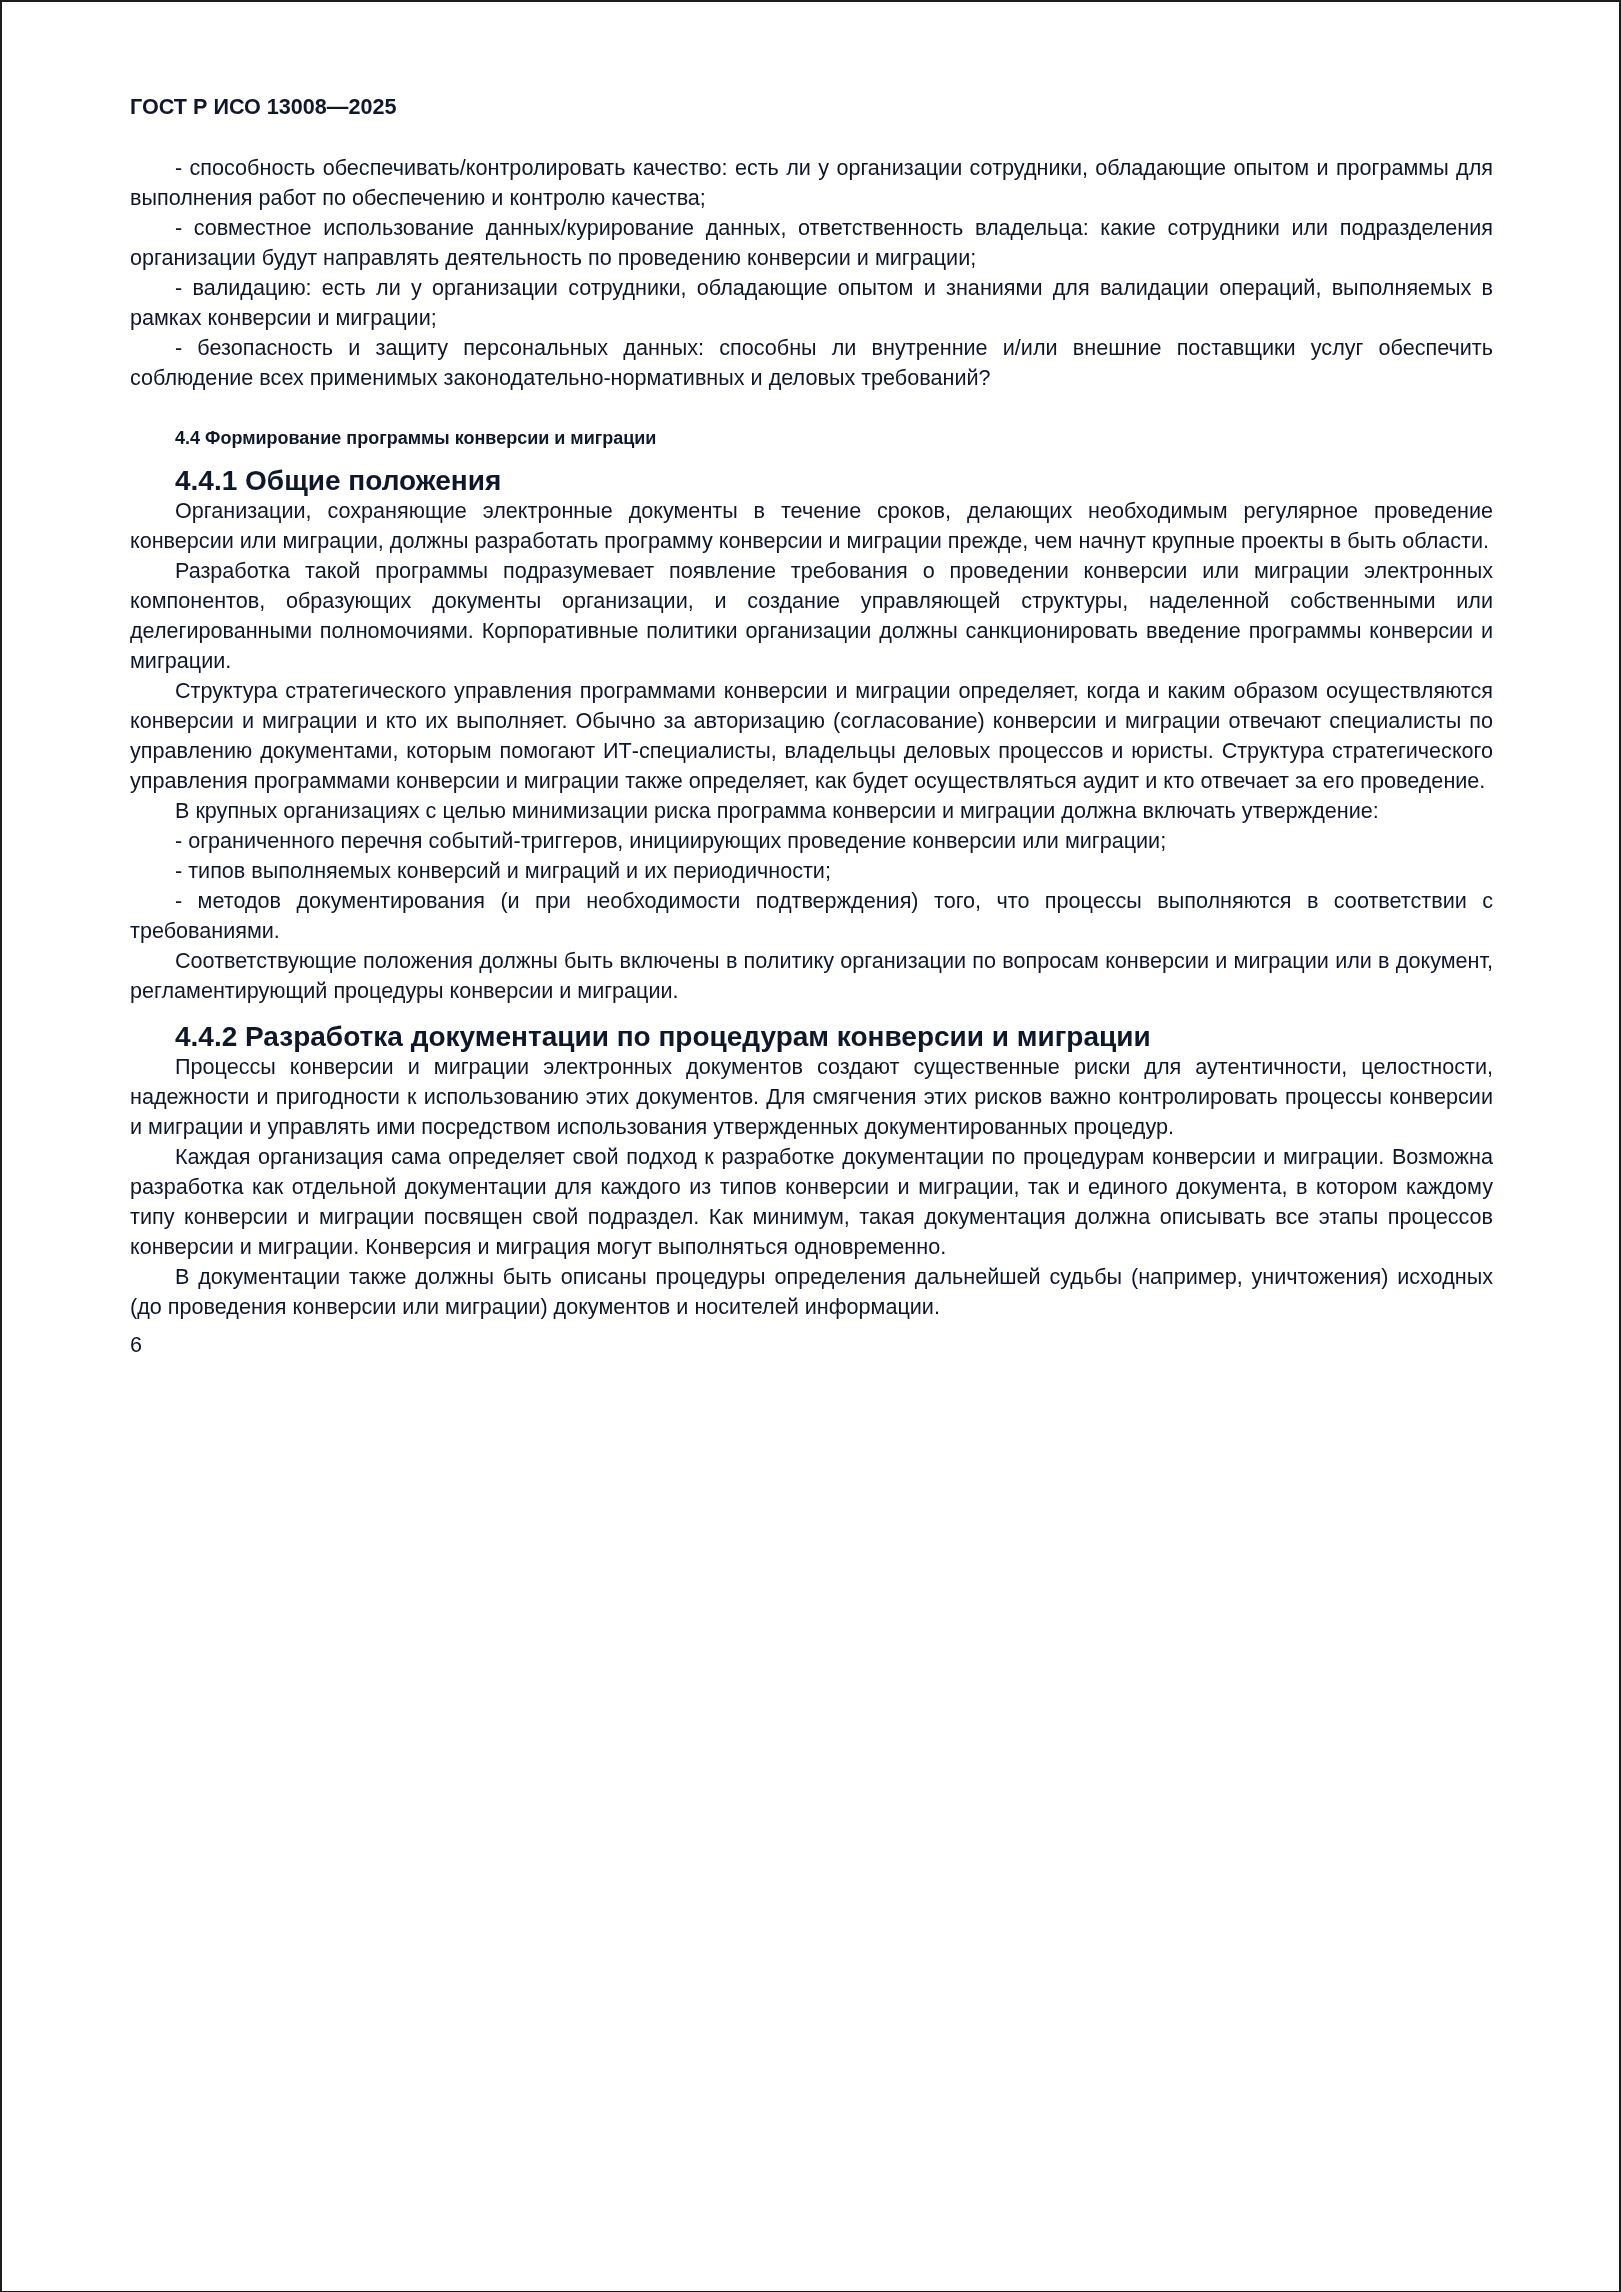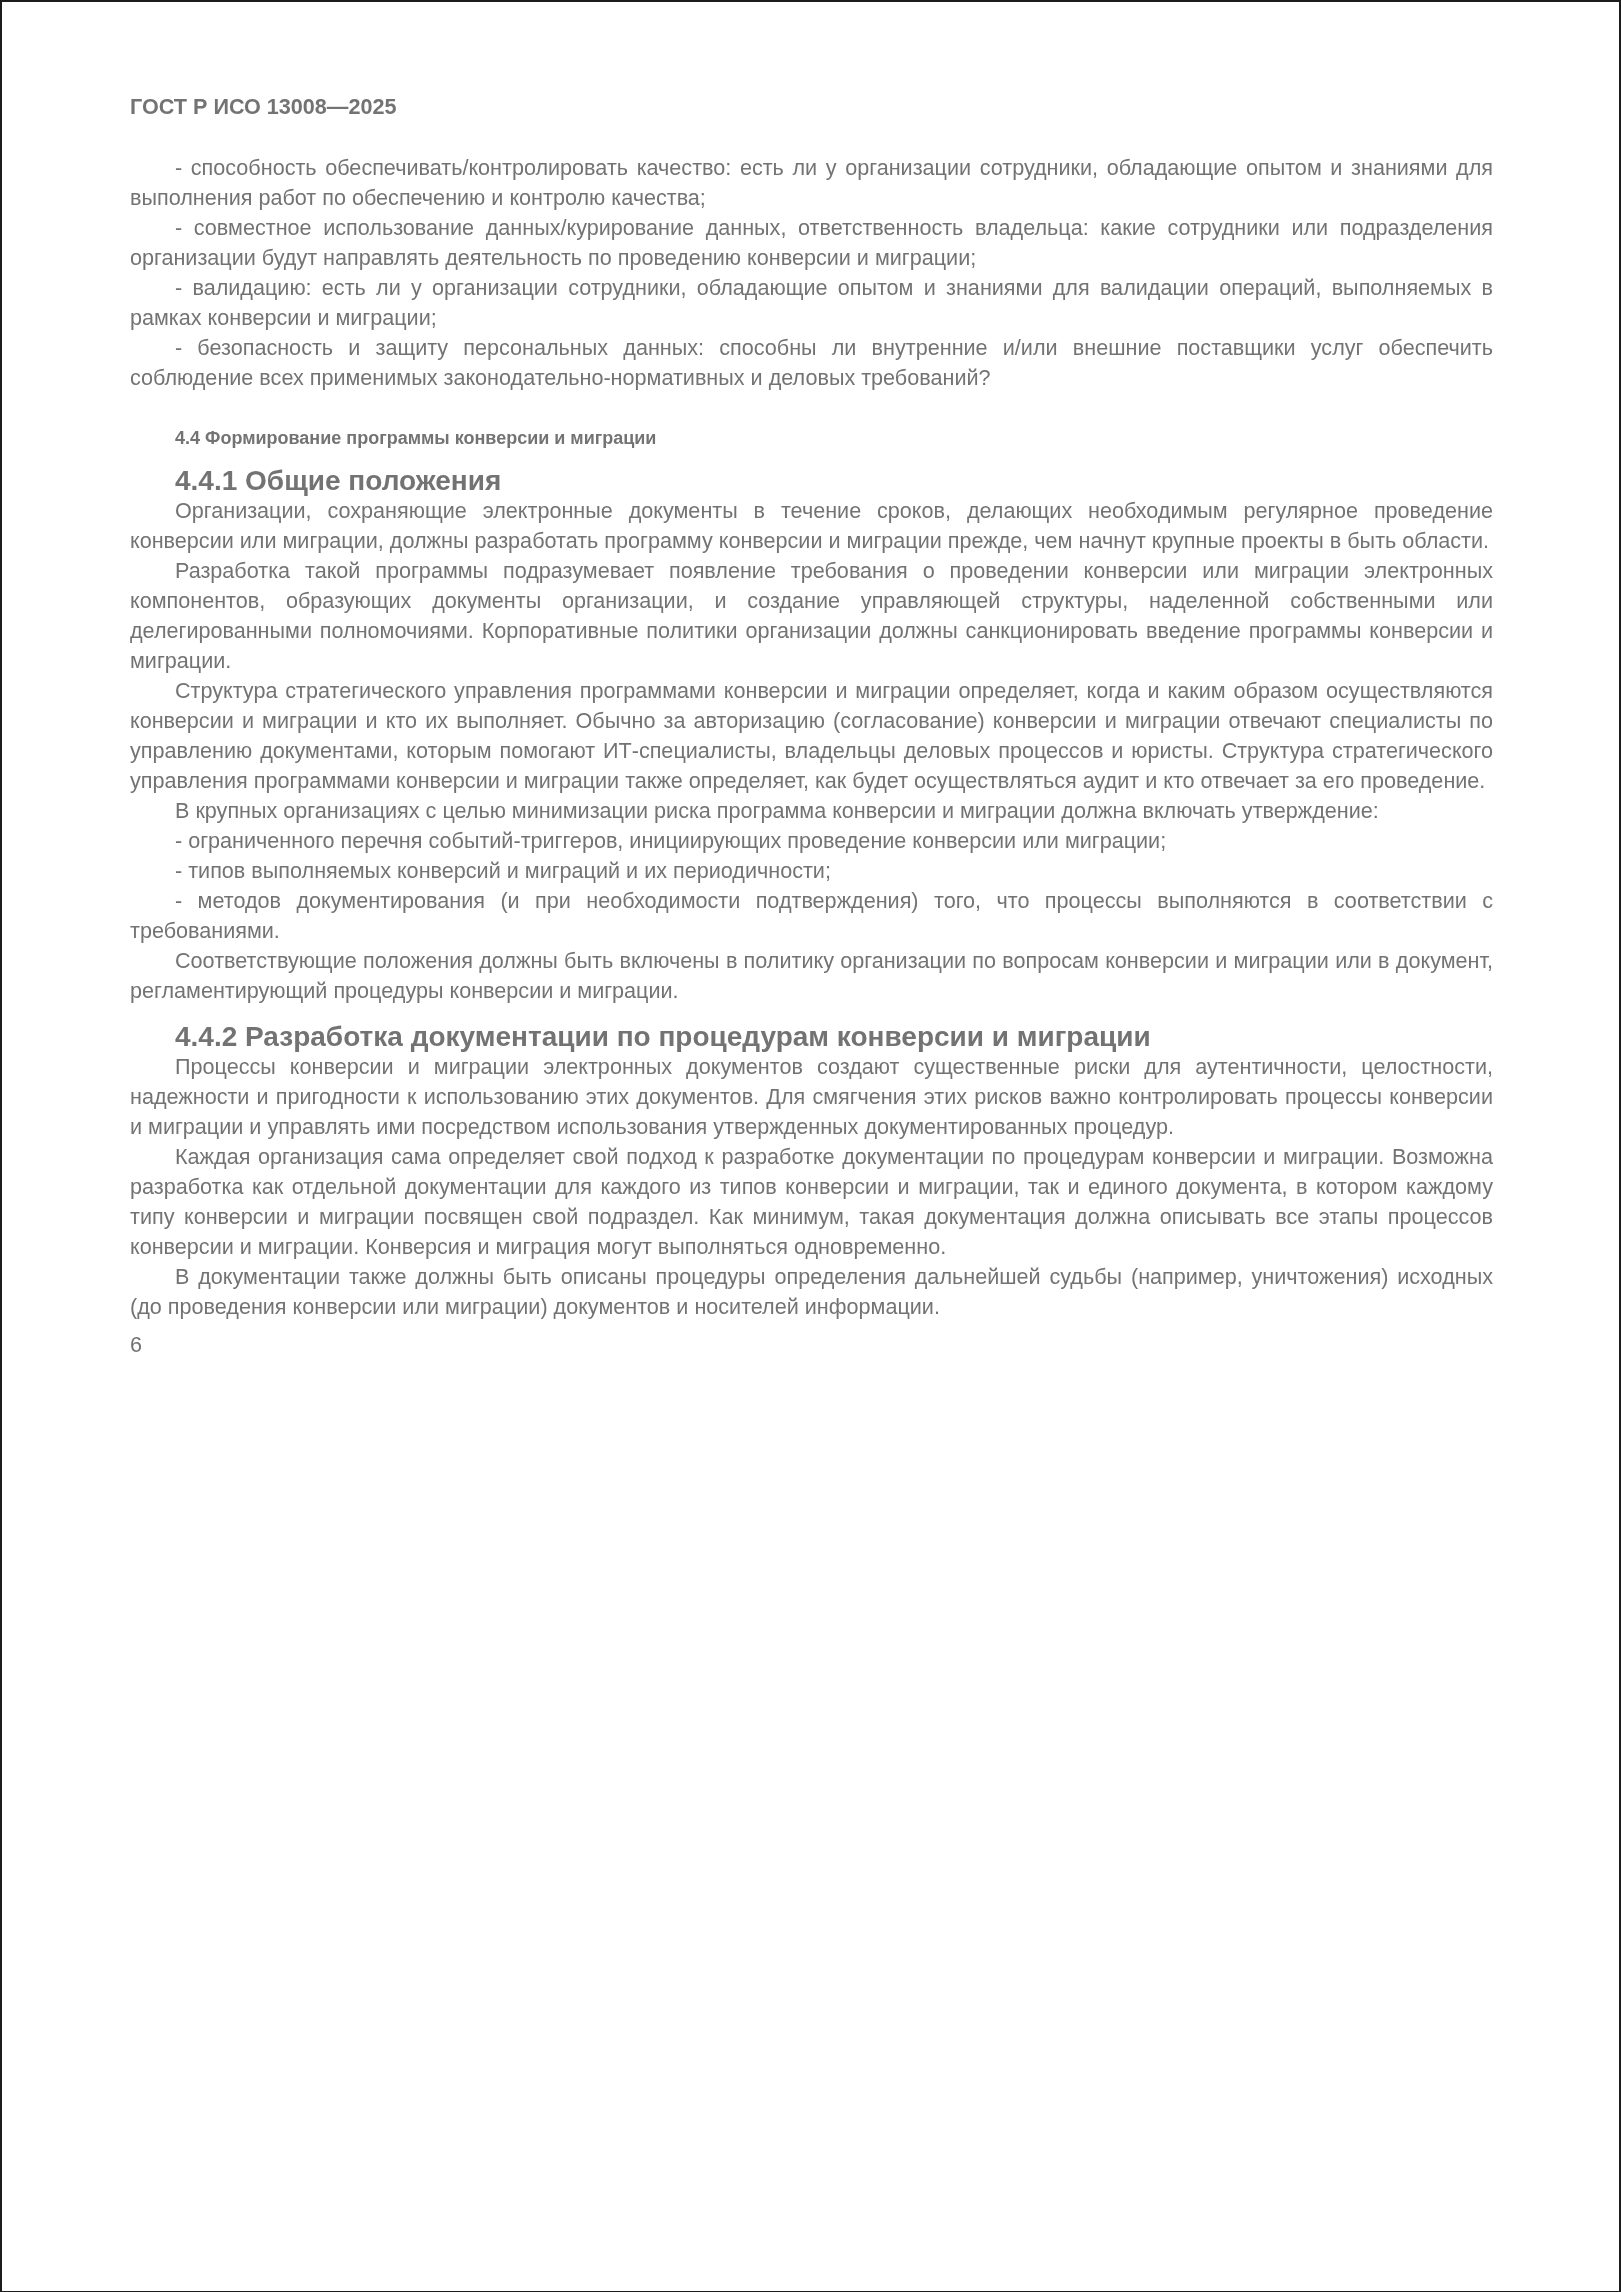--- a/index.html
+++ b/index.html
@@ -10,21 +10,21 @@
   .page {
     position: relative;
     width: 1621px;
     height: 2293px;
     margin: 0 auto;
     background: #ffffff;
     border: 2px solid #1c1c1c;
     box-sizing: border-box;
     padding: 92px 126px 0 128px;
     font-family: "Liberation Sans", sans-serif;
-    color: #737373;
+    color: #0f172a;
   }
   .doc-header {
     font-size: 21.6px;
     line-height: 25.5px;
     font-weight: bold;
     margin: 0 0 33px 0;
   }
   .para, .list-item {
     margin: 0;
     font-size: 21.6px;
@@ -58,21 +58,21 @@
     text-align: left;
   }
 </style>
 </head>
 <body>
 
 <div class="page">
 
   <p class="doc-header">ГОСТ Р ИСО 13008—2025</p>
 
-  <p class="list-item">- способность обеспечивать/контролировать качество: есть ли у организации сотрудники, обладающие опытом и знаниями для выполнения работ по обеспечению и контролю качества;</p>
+  <p class="list-item">- способность обеспечивать/контролировать качество: есть ли у организации сотрудники, обладающие опытом и программы для выполнения работ по обеспечению и контролю качества;</p>
   <p class="list-item">- совместное использование данных/курирование данных, ответственность владельца: какие сотрудники или подразделения организации будут направлять деятельность по проведению конверсии и миграции;</p>
   <p class="list-item">- валидацию: есть ли у организации сотрудники, обладающие опытом и знаниями для валидации операций, выполняемых в рамках конверсии и миграции;</p>
   <p class="list-item">- безопасность и защиту персональных данных: способны ли внутренние и/или внешние поставщики услуг обеспечить соблюдение всех применимых законодательно-нормативных и деловых требований?</p>
 
   <h2 class="h-section">4.4 Формирование программы конверсии и миграции</h2>
   <h3 class="h-subsection">4.4.1 Общие положения</h3>
 
   <p class="para">Организации, сохраняющие электронные документы в течение сроков, делающих необходимым регулярное проведение конверсии или миграции, должны разработать программу конверсии и миграции прежде, чем начнут крупные проекты в быть области.</p>
   <p class="para">Разработка такой программы подразумевает появление требования о проведении конверсии или миграции электронных компонентов, образующих документы организации, и создание управляющей структуры, наделенной собственными или делегированными полномочиями. Корпоративные политики организации должны санкционировать введение программы конверсии и миграции.</p>
   <p class="para">Структура стратегического управления программами конверсии и миграции определяет, когда и каким образом осуществляются конверсии и миграции и кто их выполняет. Обычно за авторизацию (согласование) конверсии и миграции отвечают специалисты по управлению документами, которым помогают ИТ-специалисты, владельцы деловых процессов и юристы. Структура стратегического управления программами конверсии и миграции также определяет, как будет осуществляться аудит и кто отвечает за его проведение.</p>

